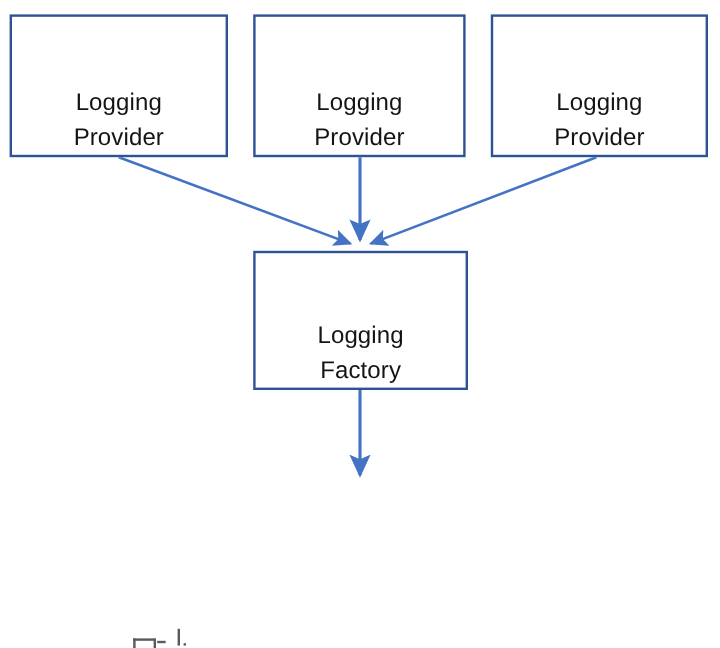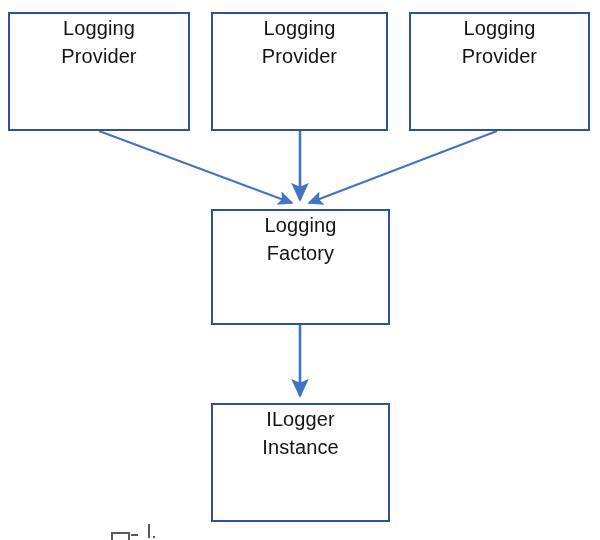--- a/index.html
+++ b/index.html
@@ -14,21 +14,21 @@
     background: #ffffff;
     overflow: hidden;
     font-family: "Liberation Sans", sans-serif;
   }
   .node {
     position: absolute;
     box-sizing: border-box;
     border: 2px solid #2E5395;
     background: #ffffff;
     display: flex;
-    align-items: flex-start;
+    align-items: flex-end;
     justify-content: center;
     z-index: 3;
   }
   .node-label {
     text-align: center;
     color: #141414;
     font-size: 20px;
     line-height: 1.42;
     letter-spacing: 0.1px;
     white-space: pre-line;
@@ -91,24 +91,20 @@
   <div class="node" id="provider-3">
     <span class="node-label">Logging
 Provider</span>
   </div>
 
   <div class="node" id="factory">
     <span class="node-label">Logging
 Factory</span>
   </div>
 
-  <div class="node" id="ilogger">
-    <span class="node-label">ILogger
-Instance</span>
-  </div>
 
   <div class="artifact" style="left:111px; top:532px; width:18px; height:1.5px;"></div>
   <div class="artifact" style="left:111px; top:532px; width:1.5px; height:8px;"></div>
   <div class="artifact" style="left:128px; top:532px; width:1.5px; height:8px;"></div>
   <div class="artifact" style="left:131px; top:534px; width:7px; height:1.5px;"></div>
   <div class="artifact" style="left:148px; top:524px; width:1.8px; height:14px;"></div>
   <div class="artifact" style="left:153px; top:536px; width:2.2px; height:2.2px;"></div>
 
 </div>
 

